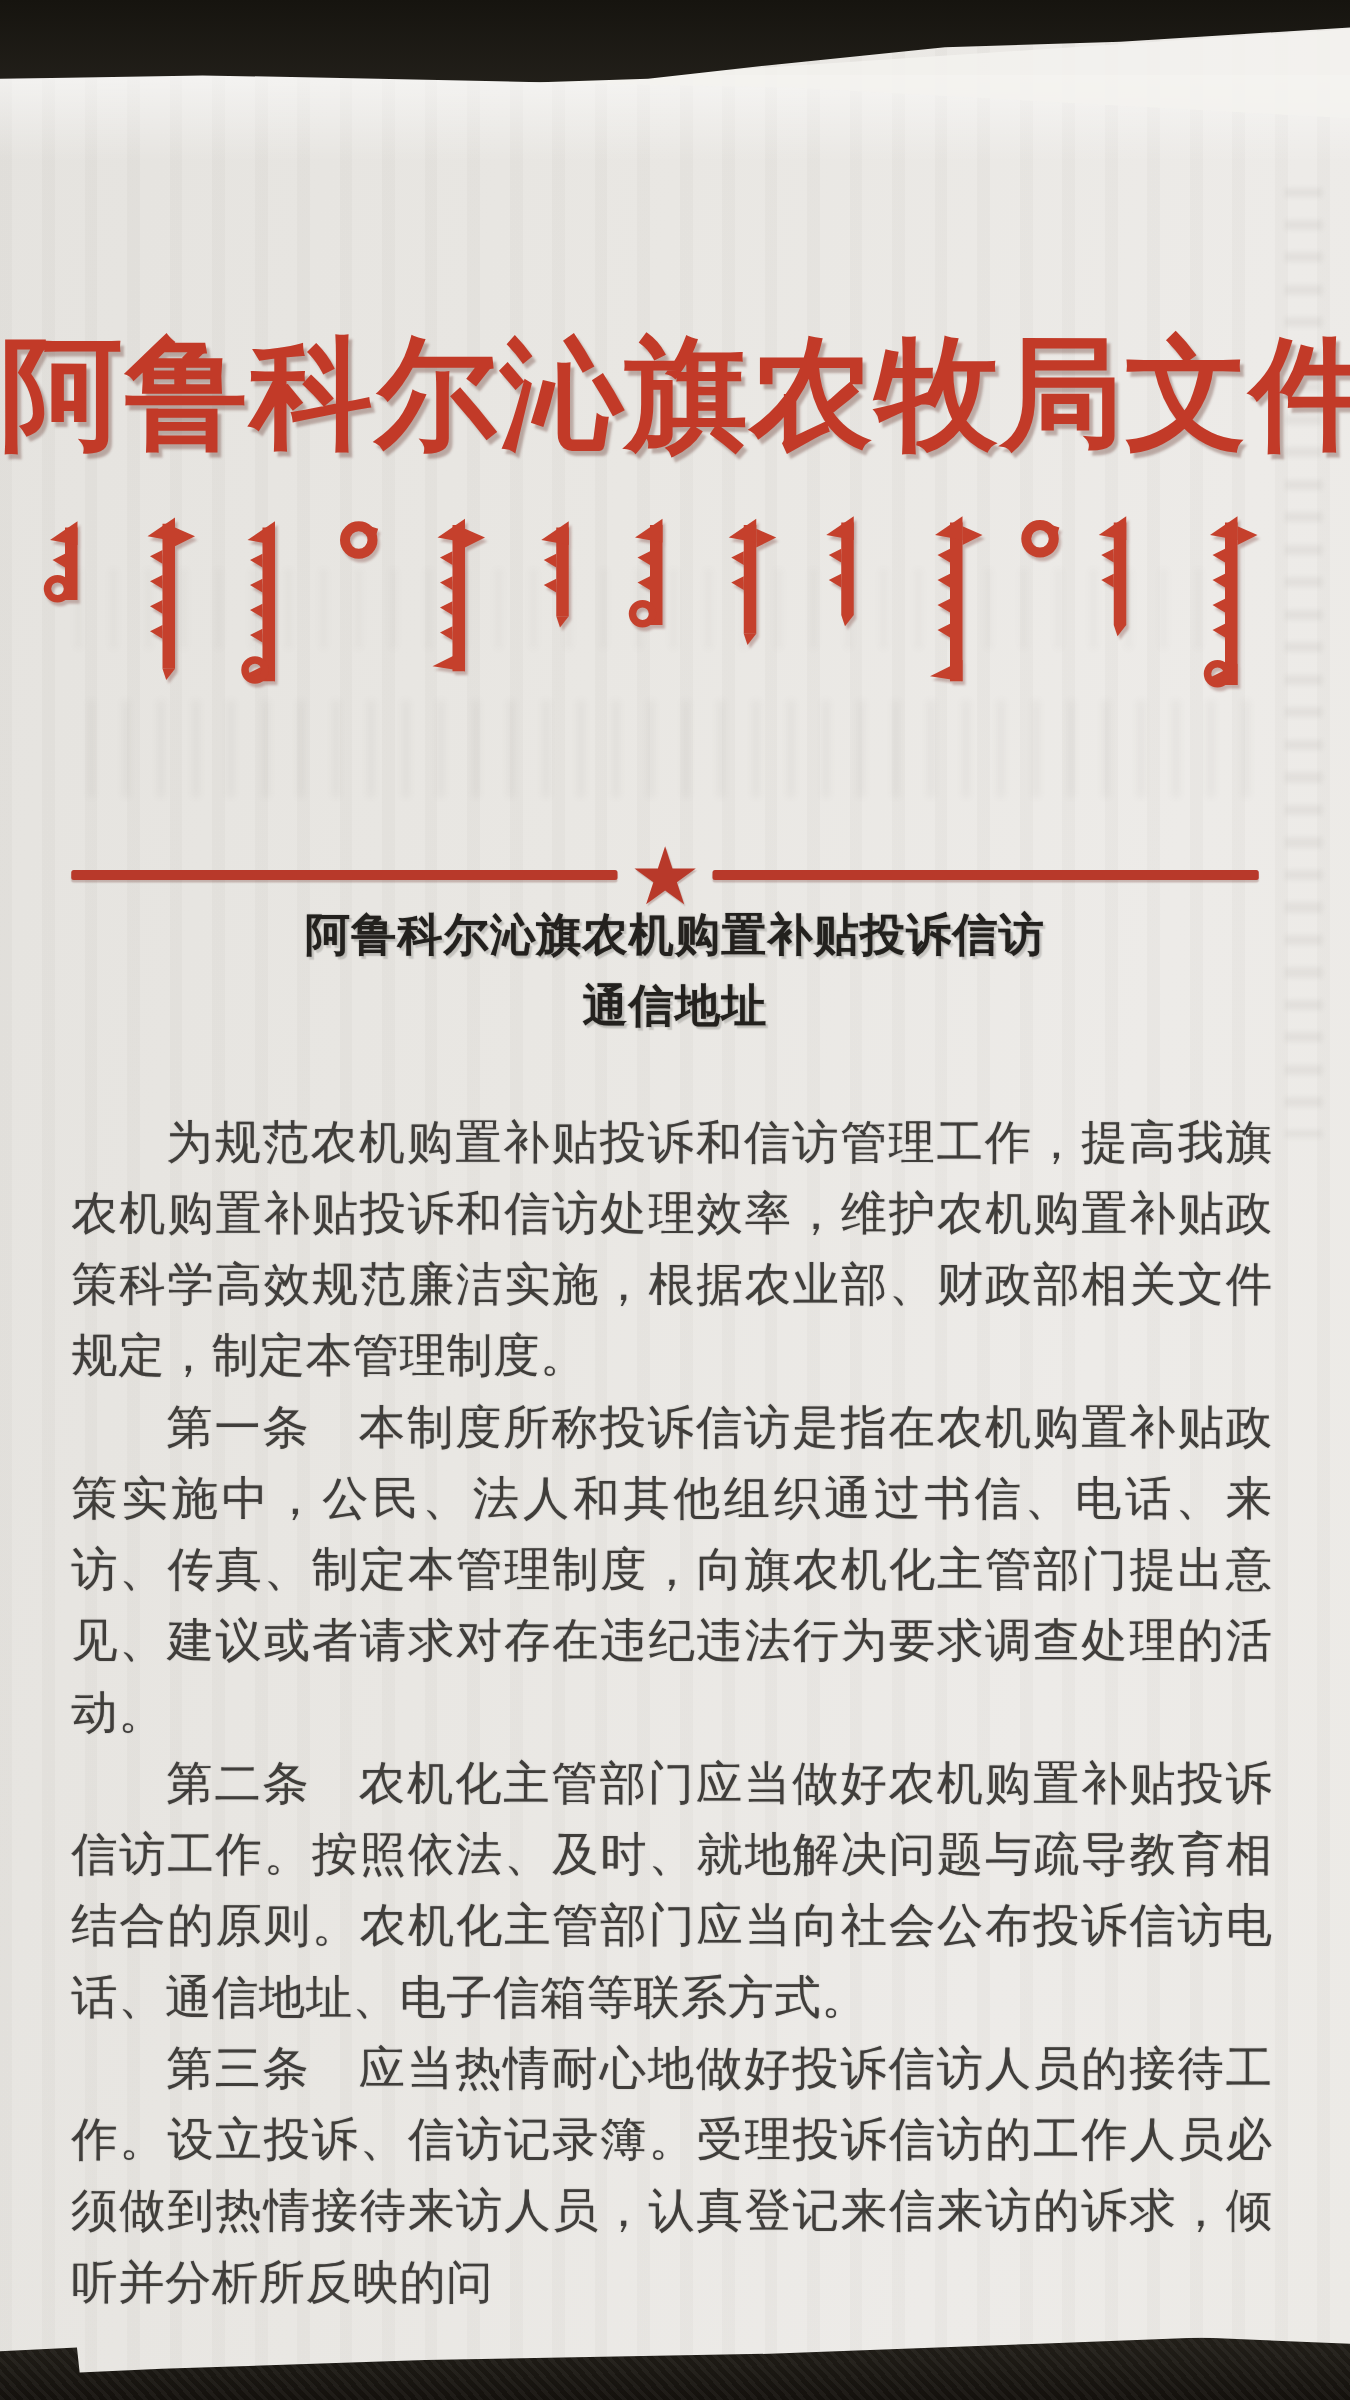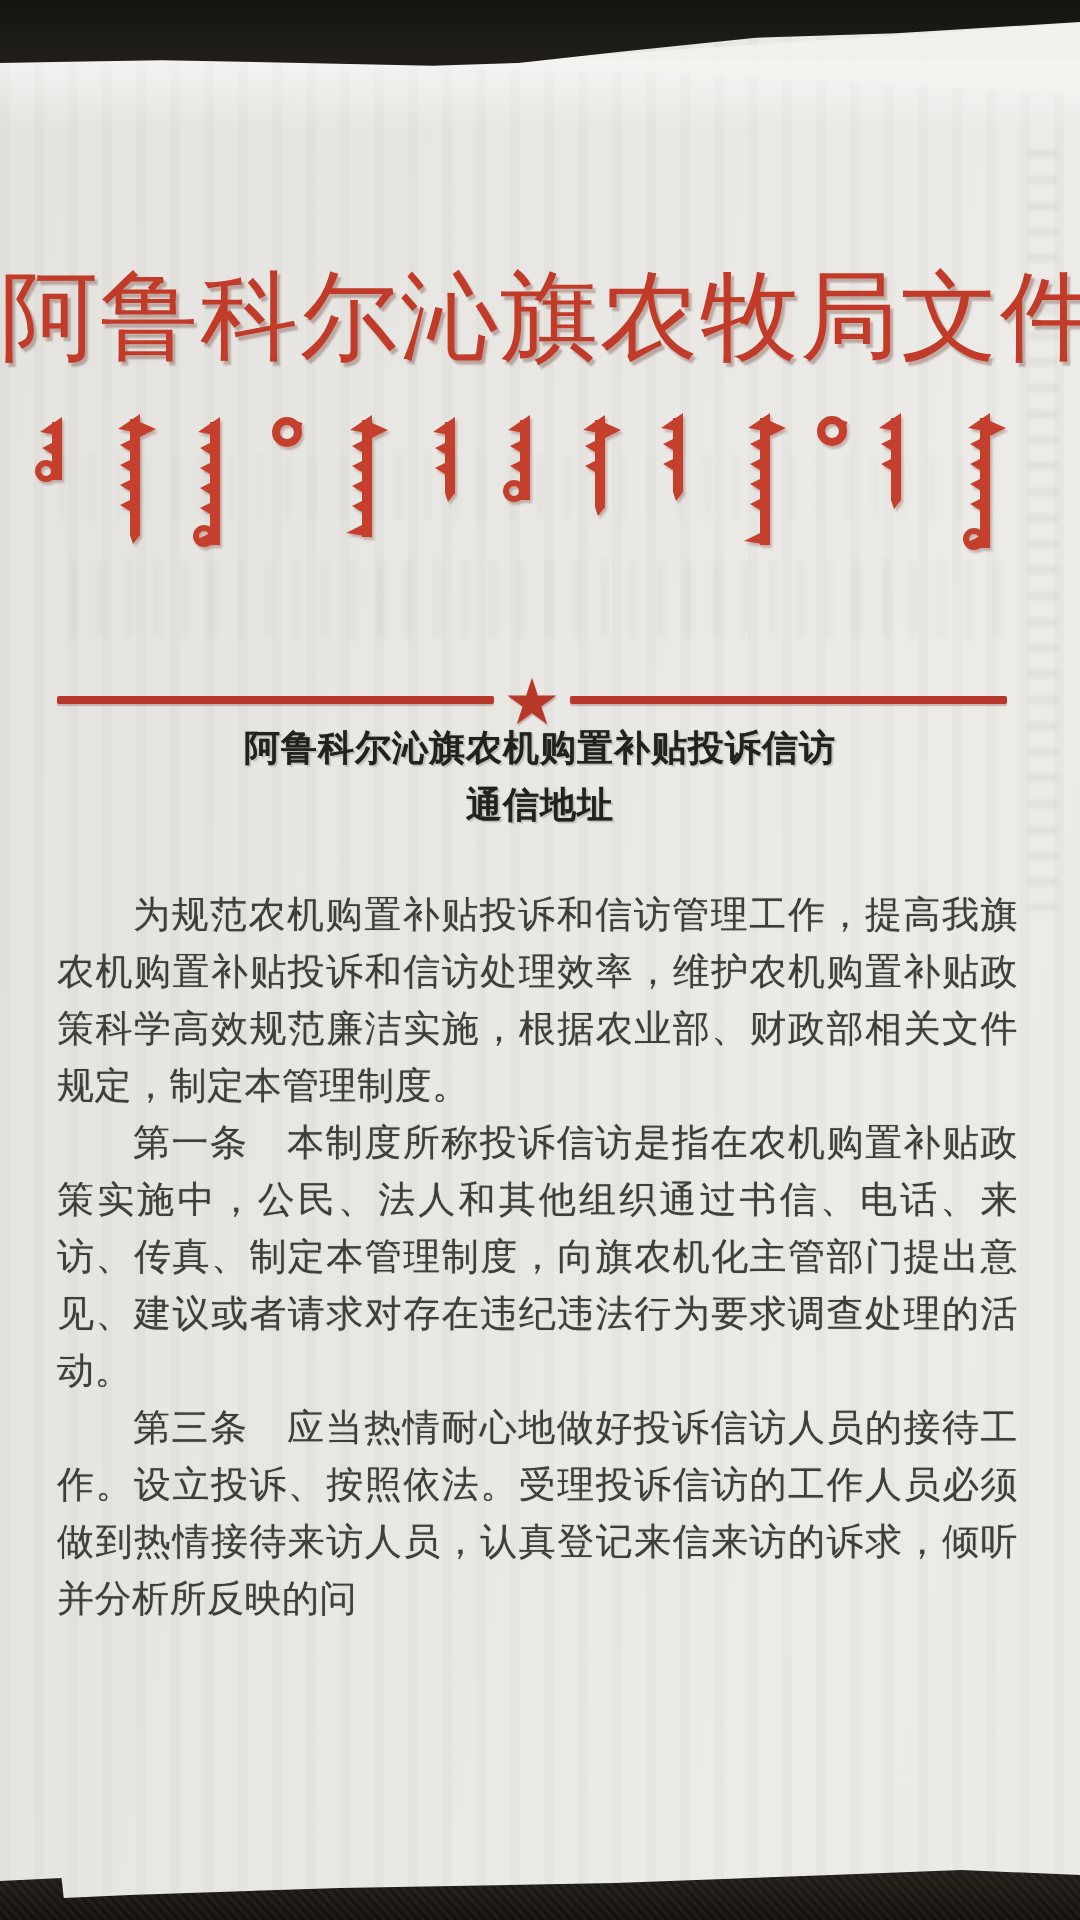--- a/index.html
+++ b/index.html
@@ -55,21 +55,21 @@
   .ghost-band.b1{left:60px;top:455px;width:950px;height:64px;opacity:.07;}
   .ghost-band.b2{left:70px;top:560px;width:940px;height:78px;opacity:.09;}
   .ghost-col{
     position:absolute;pointer-events:none;filter:blur(2px);opacity:.10;
     background:repeating-linear-gradient(180deg,rgba(95,90,84,0.7) 0 8px,rgba(0,0,0,0) 8px 26px);
   }
   .ghost-col.c1{left:1028px;top:150px;width:30px;height:760px;}
 
   .red-header{
     position:absolute;left:0;top:262px;width:100%;
-    text-align:center;font-size:98px;line-height:110px;font-weight:normal;
+    text-align:center;font-size:98px;line-height:110px;font-weight:bold;
     color:var(--header-red);letter-spacing:2px;white-space:nowrap;
     text-shadow:3px 4px 2px rgba(80,25,18,0.30);
   }
   .mongolian-svg{
     position:absolute;left:0;top:0;width:1080px;height:700px;pointer-events:none;
     filter:drop-shadow(2px 3px 1px rgba(100,30,20,0.28));
   }
   .divider{
     position:absolute;left:57px;top:662px;width:950px;height:76px;
     display:flex;align-items:center;
@@ -221,16 +221,17 @@
 </div>
 
 <div class="doc-title">
   <div>阿鲁科尔沁旗农机购置补贴投诉信访</div>
   <div>通信地址</div>
 </div>
 
 <div class="body-text">
   <p>为规范农机购置补贴投诉和信访管理工作，提高我旗农机购置补贴投诉和信访处理效率，维护农机购置补贴政策科学高效规范廉洁实施，根据农业部、财政部相关文件规定，制定本管理制度。</p>
   <p>第一条　本制度所称投诉信访是指在农机购置补贴政策实施中，公民、法人和其他组织通过书信、电话、来访、传真、制定本管理制度，向旗农机化主管部门提出意见、建议或者请求对存在违纪违法行为要求调查处理的活动。</p>
-  <p>第三条　应当热情耐心地做好投诉信访人员的接待工作。设立投诉、按照依法。受理投诉信访的工作人员必须做到热情接待来访人员，认真登记来信来访的诉求，倾听并分析所反映的问</p>
+  <p>第二条　农机化主管部门应当做好农机购置补贴投诉信访工作。按照依法、及时、就地解决问题与疏导教育相结合的原则。农机化主管部门应当向社会公布投诉信访电话、通信地址、电子信箱等联系方式。</p>
+  <p>第三条　应当热情耐心地做好投诉信访人员的接待工作。设立投诉、信访记录簿。受理投诉信访的工作人员必须做到热情接待来访人员，认真登记来信来访的诉求，倾听并分析所反映的问</p>
 </div>
 
 <div class="desk-bottom"></div>
 
 </body></html>

